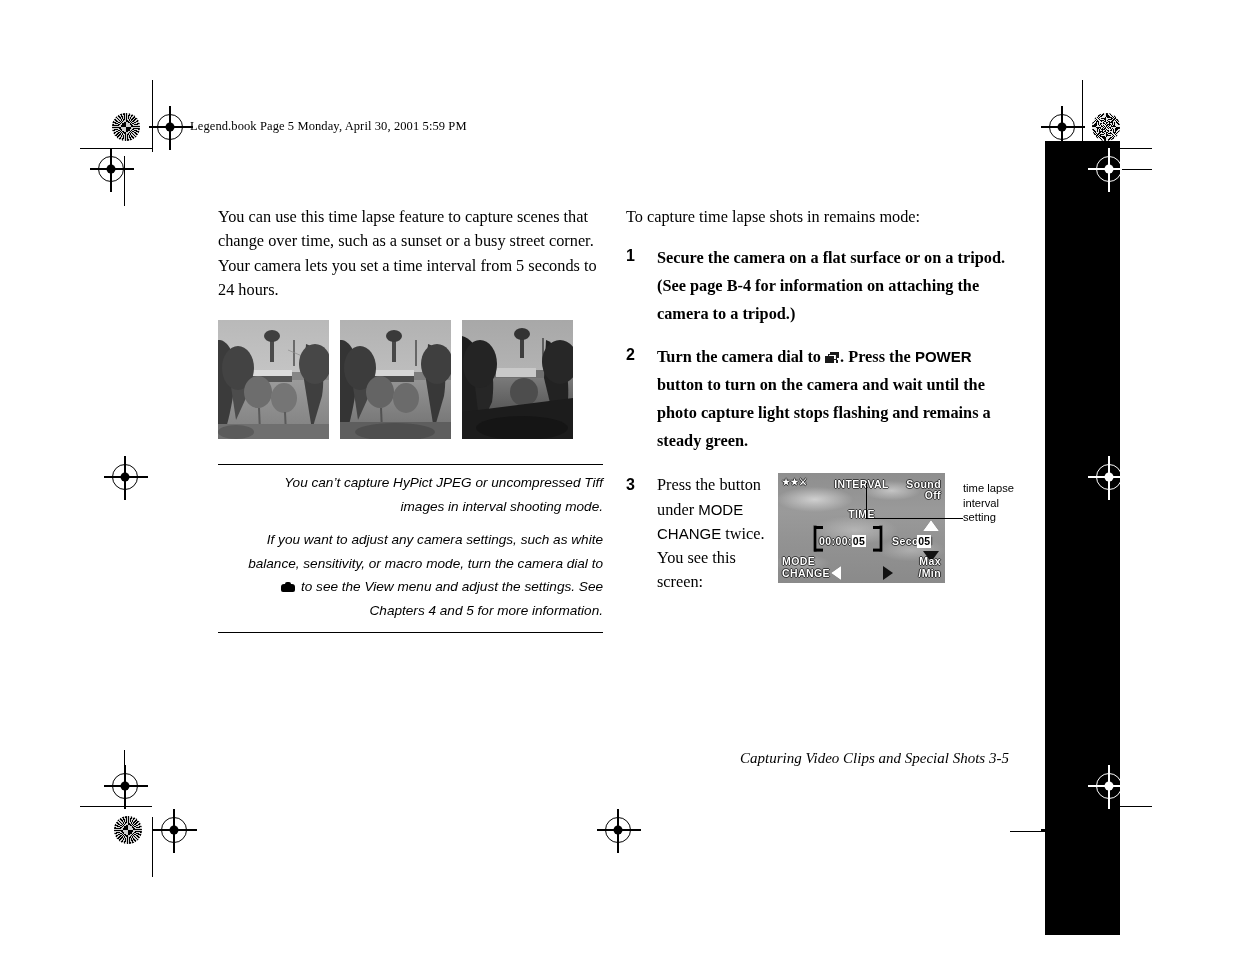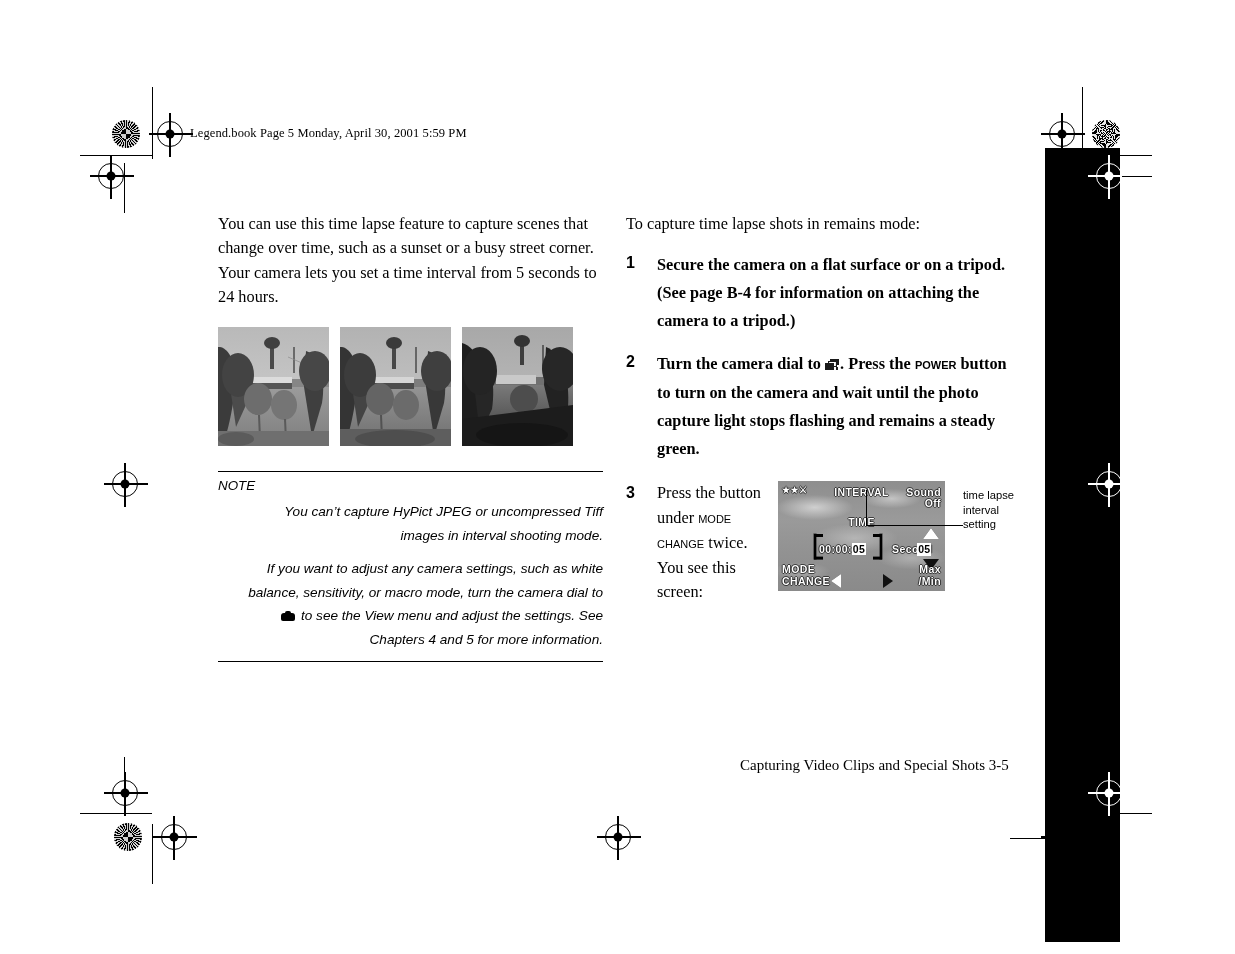--- a/index.html
+++ b/index.html
@@ -4,21 +4,21 @@
 <style>
   html,body{margin:0;padding:0;}
   body{
     width:1235px;height:954px;
     background:#ffffff;
     font-family:"Liberation Serif", serif;
     color:#000;
     overflow:hidden;
     position:relative;
   }
-  .page{position:absolute;inset:0;margin-top:7px;}
+  .page{position:absolute;inset:0;}
   .reg{
     position:absolute;width:26px;height:26px;border-radius:50%;
     border:1.3px solid #000;box-sizing:border-box;
   }
   .reg:before,.reg:after{
     content:"";position:absolute;background:#000;
   }
   .reg:before{left:50%;top:-9px;width:1.3px;height:44px;margin-left:-0.65px;}
   .reg:after{top:50%;left:-9px;height:1.3px;width:44px;margin-top:-0.65px;}
   .reg .dot{
@@ -105,21 +105,21 @@
   .step-num{
     font-family:"Liberation Sans", sans-serif;
     font-weight:bold;font-size:16px;width:31px;flex:none;
     line-height:24.3px;
   }
   .step-txt{
     font-family:"Liberation Serif", serif;
     font-size:16.3px;line-height:28px;flex:1;font-weight:bold;
   }
   .sans-cap{
-    font-family:"Liberation Sans", sans-serif;font-size:11px;text-align:right;
+    font-family:"Liberation Sans", sans-serif;font-size:15px;text-align:right;
   }
 
   .dial-icon{
     display:inline-block;width:15px;height:11px;position:relative;
     vertical-align:-1px;
   }
   .dial-icon i{position:absolute;background:#1a1a1a;display:block;}
   .dial-icon .f1{left:5px;top:0;width:9px;height:6px;}
   .dial-icon .f2{left:2.5px;top:1.6px;width:9px;height:6px;background:#fff;
                  box-shadow:0 0 0 1.1px #1a1a1a inset;}
@@ -215,21 +215,21 @@
   .callout-text{
     position:absolute;left:963px;top:481px;width:75px;
     font-family:"Liberation Sans", sans-serif;font-size:11.2px;
     line-height:14.5px;
   }
 
   .closing{margin-top:50px;}
 
   .footer{
     position:absolute;left:740px;top:750px;
-    font-family:"Liberation Serif", serif;
+    font-family:"Liberation Serif", serif;font-style:italic;
     font-size:15px;white-space:nowrap;
   }
 </style>
 </head>
 <body>
 
 <div class="page">
 
   <div class="starburst" style="left:112px;top:113px;"></div>
   <div class="reg" style="left:157px;top:114px;">
@@ -383,21 +383,20 @@
         <ellipse cx="98" cy="42" rx="18" ry="22" fill="#272727"></ellipse>
         <ellipse cx="18" cy="44" rx="17" ry="24" fill="#242424"></ellipse>
         <ellipse cx="62" cy="72" rx="14" ry="14" fill="#4d4d4d"></ellipse>
         <path d="M62 84 l1 22 2 0 -1 -22z" fill="#3a3a3a"></path>
         <path d="M0 92 L111 78 111 119 0 119z" fill="#1c1c1c"></path>
         <ellipse cx="60" cy="108" rx="46" ry="12" fill="#151515"></ellipse>
       </svg>
     </div>
 
     <div class="note">
-      <div class="note-label">NOTE</div>
       <div class="note-p">You can’t capture HyPict JPEG or uncompressed Tiff images in interval shooting mode.</div>
       <div class="note-p"><span>If you want to adjust any camera settings, such as white balance, sensitivity, or macro mode, turn the camera dial to</span>
         <span class="cam-icon"><span class="hump"></span><span class="body"></span></span>
         <span>to see the View menu and adjust the settings. See Chapters 4 and 5 for more information.</span></div>
     </div>
   </div>
 
   <div class="col-right">
     <p class="body">To capture time lapse shots in remains mode:</p>
 

